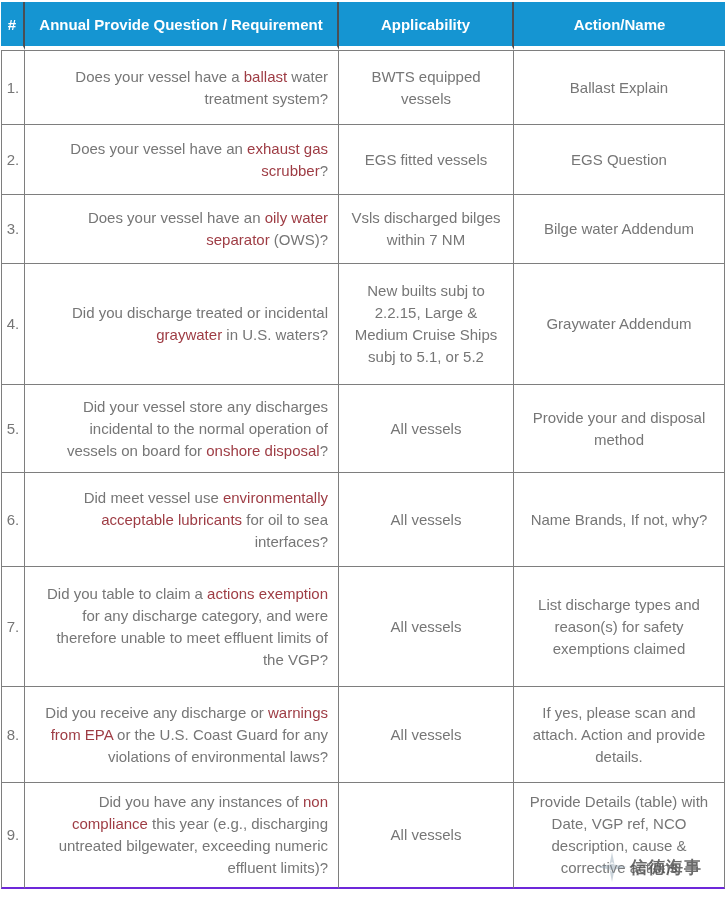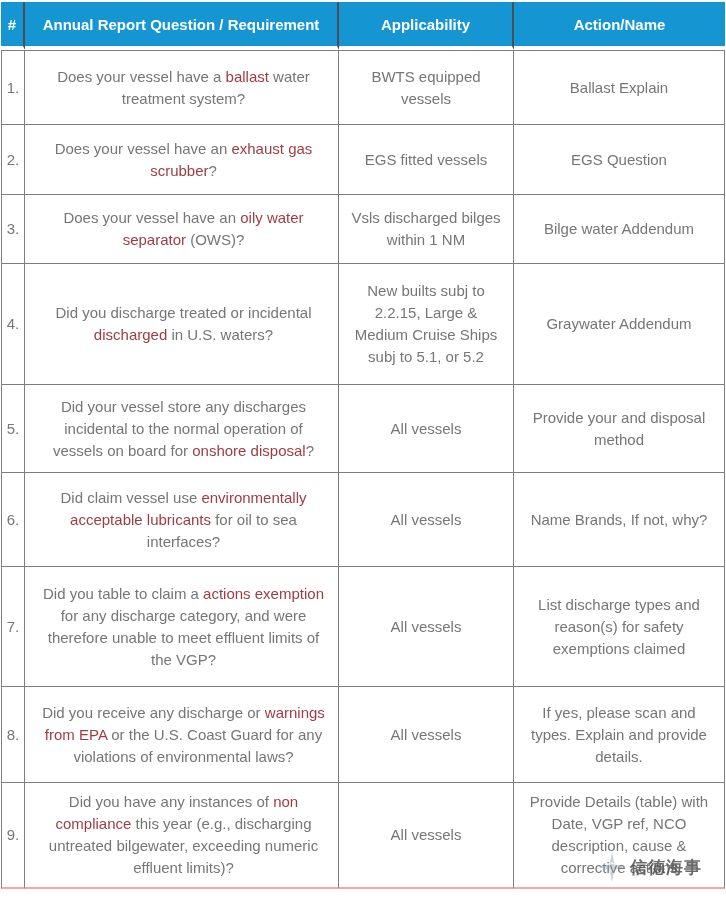--- a/index.html
+++ b/index.html
@@ -47,24 +47,24 @@
     color: #767676;
     font-size: 15px;
     line-height: 22px;
     vertical-align: middle;
     border-right: 1px solid #7e7e7e;
     border-bottom: 1px solid #7e7e7e;
     padding: 8px 10px;
   }
   tbody td:first-child { border-left: 1px solid #7e7e7e; }
   tbody tr:first-child td { border-top: 1px solid #7e7e7e; }
-  tbody tr:last-child td { border-bottom: 2px solid #fca5a5; }
+  tbody tr:last-child td { border-bottom: 2px solid #6d28d9; }
 
   td.num { text-align: center; padding: 8px 2px; }
-  td.q   { text-align: center; padding-left: 14px; padding-right: 10px; }
+  td.q   { text-align: right; padding-left: 14px; padding-right: 10px; }
   td.c   { text-align: center; }
 
   .hl { color: #9e3c44; }
 
   
   tbody tr:nth-child(1) { height: 75px; }
   tbody tr:nth-child(2) { height: 70px; }
   tbody tr:nth-child(3) { height: 69px; }
   tbody tr:nth-child(4) { height: 121px; }
   tbody tr:nth-child(5) { height: 88px; }
@@ -102,73 +102,73 @@
   <table class="report">
     <colgroup>
       <col class="c-num">
         <col class="c-q">
         <col class="c-app">
         <col class="c-act">
     </colgroup>
     <thead>
       <tr>
         <th>#</th>
-        <th>Annual Report Question / Requirement</th>
+        <th>Annual Provide Question / Requirement</th>
         <th>Applicability</th>
         <th>Action/Name</th>
       </tr>
     </thead>
     <tbody>
       <tr>
         <td class="num">1.</td>
         <td class="q"><span>Does your vessel have a </span><span class="hl">ballast</span><span> water treatment system?</span></td>
         <td class="c">BWTS equipped vessels</td>
         <td class="c">Ballast Explain</td>
       </tr>
       <tr>
         <td class="num">2.</td>
         <td class="q"><span>Does your vessel have an </span><span class="hl">exhaust gas scrubber</span><span>?</span></td>
         <td class="c">EGS fitted vessels</td>
         <td class="c">EGS Question</td>
       </tr>
       <tr>
         <td class="num">3.</td>
         <td class="q"><span>Does your vessel have an </span><span class="hl">oily water separator</span><span> (OWS)?</span></td>
-        <td class="c">Vsls discharged bilges within 1 NM</td>
+        <td class="c">Vsls discharged bilges within 7 NM</td>
         <td class="c">Bilge water Addendum</td>
       </tr>
       <tr>
         <td class="num">4.</td>
-        <td class="q"><span>Did you discharge treated or incidental </span><span class="hl">discharged</span><span> in U.S. waters?</span></td>
+        <td class="q"><span>Did you discharge treated or incidental </span><span class="hl">graywater</span><span> in U.S. waters?</span></td>
         <td class="c">New builts subj to 2.2.15, Large &amp; Medium Cruise Ships subj to 5.1, or 5.2</td>
         <td class="c">Graywater Addendum</td>
       </tr>
       <tr>
         <td class="num">5.</td>
         <td class="q"><span>Did your vessel store any discharges incidental to the normal operation of vessels on board for </span><span class="hl">onshore disposal</span><span>?</span></td>
         <td class="c">All vessels</td>
         <td class="c">Provide your and disposal method</td>
       </tr>
       <tr>
         <td class="num">6.</td>
-        <td class="q"><span>Did claim vessel use </span><span class="hl">environmentally acceptable lubricants</span><span> for oil to sea interfaces?</span></td>
+        <td class="q"><span>Did meet vessel use </span><span class="hl">environmentally acceptable lubricants</span><span> for oil to sea interfaces?</span></td>
         <td class="c">All vessels</td>
         <td class="c">Name Brands, If not, why?</td>
       </tr>
       <tr>
         <td class="num">7.</td>
         <td class="q"><span>Did you table to claim a </span><span class="hl">actions exemption</span><span> for any discharge category, and were therefore unable to meet effluent limits of the VGP?</span></td>
         <td class="c">All vessels</td>
         <td class="c">List discharge types and reason(s) for safety exemptions claimed</td>
       </tr>
       <tr>
         <td class="num">8.</td>
         <td class="q"><span>Did you receive any discharge or </span><span class="hl">warnings from EPA</span><span> or the U.S. Coast Guard for any violations of environmental laws?</span></td>
         <td class="c">All vessels</td>
-        <td class="c">If yes, please scan and types. Explain and provide details.</td>
+        <td class="c">If yes, please scan and attach. Action and provide details.</td>
       </tr>
       <tr>
         <td class="num">9.</td>
         <td class="q"><span>Did you have any instances of </span><span class="hl">non compliance</span><span> this year (e.g., discharging untreated bilgewater, exceeding numeric effluent limits)?</span></td>
         <td class="c">All vessels</td>
         <td class="c">Provide Details (table) with Date, VGP ref, NCO description, cause &amp; corrective actions</td>
       </tr>
     </tbody>
   </table>
 

